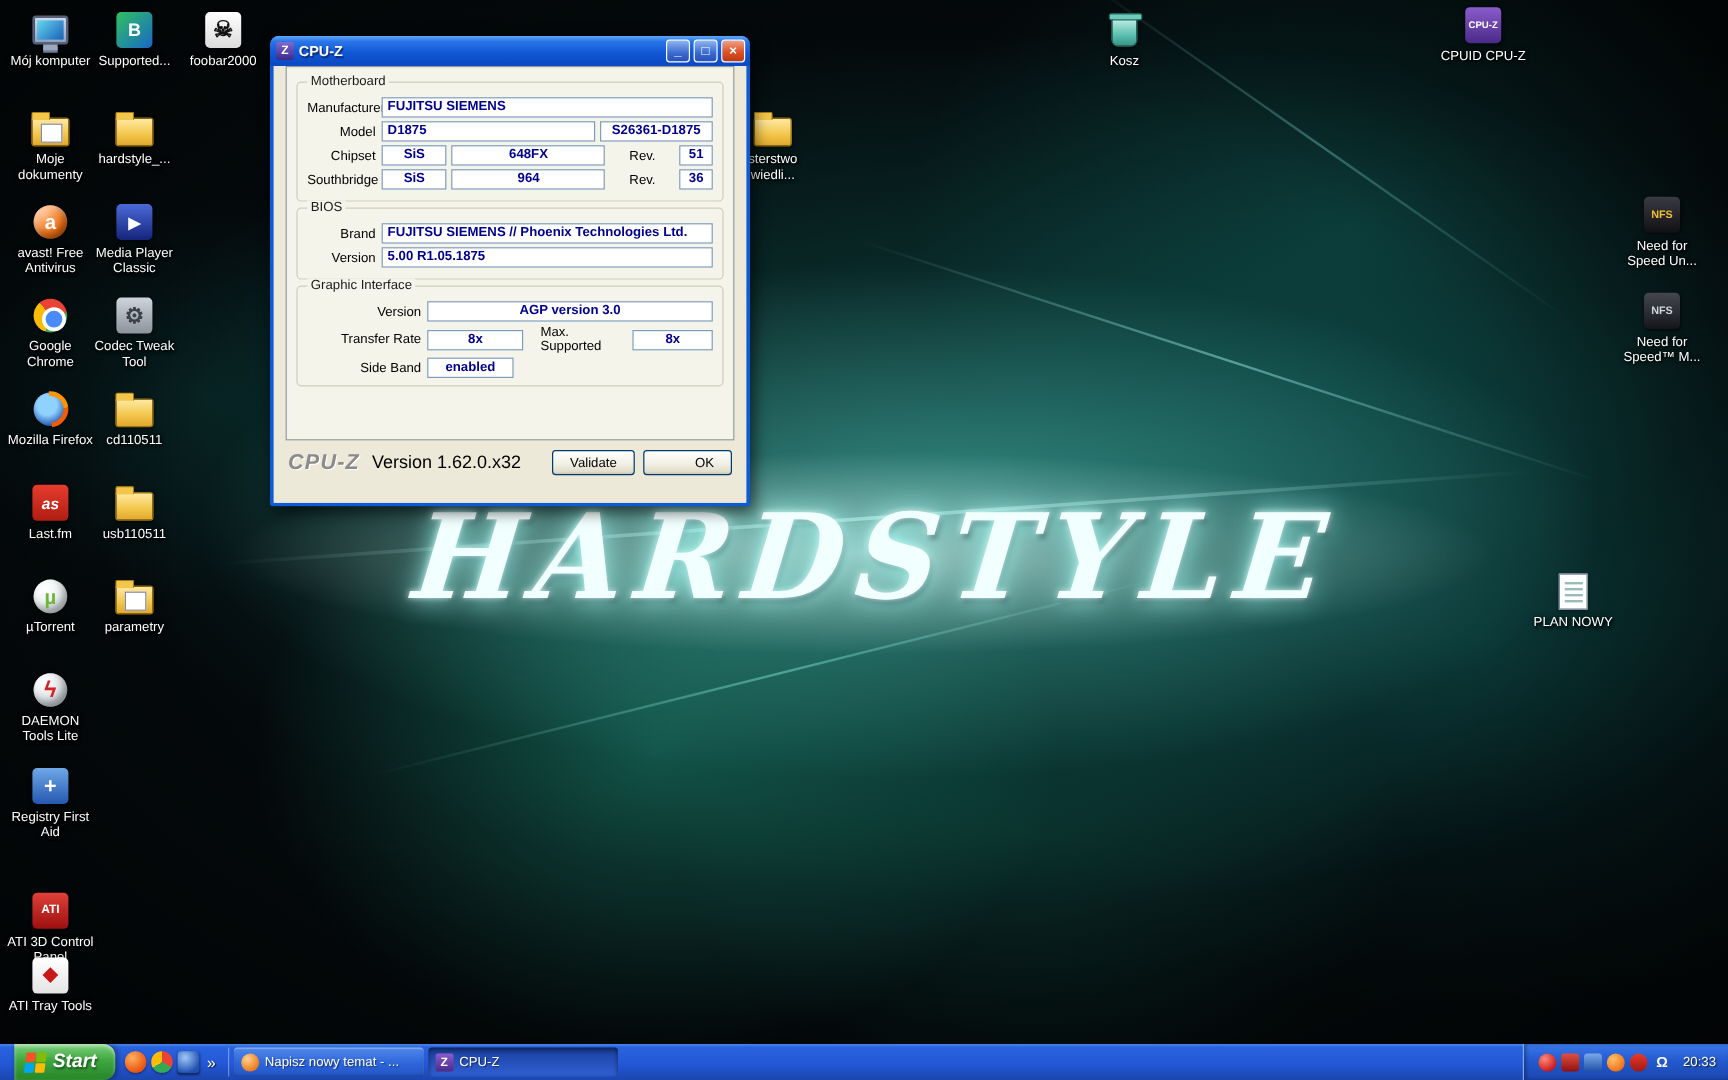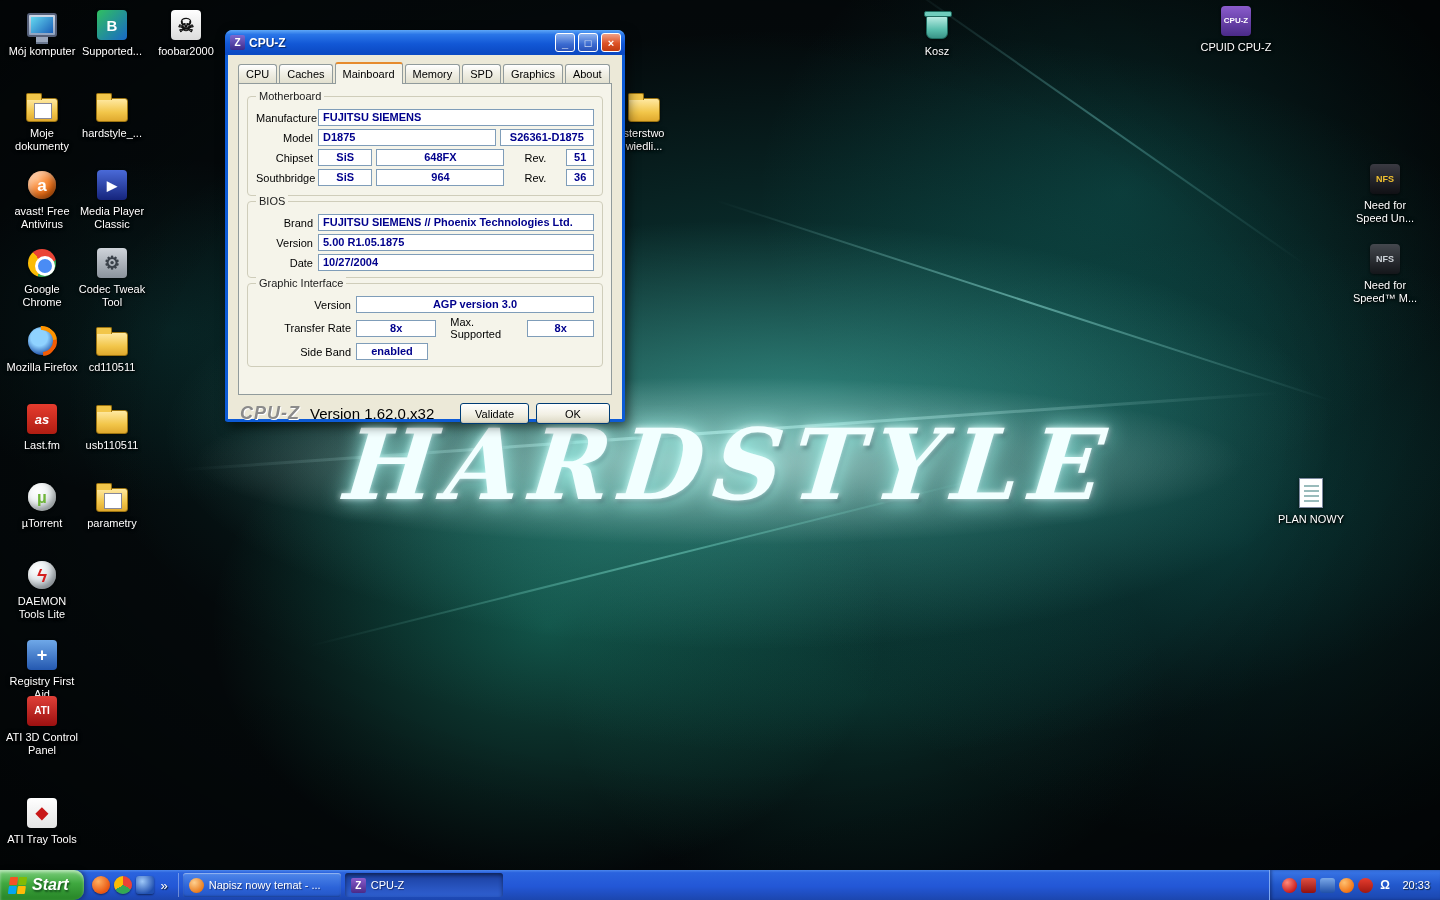--- a/index.html
+++ b/index.html
@@ -80,25 +80,25 @@
   .field.c { text-align:center; padding:1px 2px 0; }
   .f1 { flex:1; }
   .gap { width:4px; flex:none; }
   .sp { flex:1; }
   .revlbl { font-size:11px; color:#000; padding:0 20px; }
 
   .wfooter { display:flex; align-items:center; padding:8px 12px 0; }
   .cpuz-logo { font-size:18px; font-weight:bold; font-style:italic; color:#8b8b8b; letter-spacing:1px; text-shadow:1px 1px 0 #fff; }
   .ver-text { font-size:15px; color:#000; margin-left:10px; flex:1; }
   .xpbtn { height:21px; padding:0 14px; margin-left:7px; font-size:11px; color:#000; cursor:pointer;
-    background:linear-gradient(#fff,#f2f0e4 55%,#dcd8c4); border:1px solid #003c74; border-radius:3px; box-shadow:inset 0 -1px 1px rgba(0,0,0,.08); }
+    background:linear-gradient(#fff,#f2f0e4 55%,#dcd8c4); border:1px solid #003c74; border-radius:3px; box-shadow:inset 0 -1px 1px rgba(0,0,0,.08);text-align:right; }
 
   
   .taskbar { position:absolute; left:0; bottom:0; width:1440px; height:30px; z-index:50; display:flex; align-items:center;
-    background:linear-gradient(#4b86ec 0%,#2a63de 9%,#2357d6 55%,#1c46ae 100%); }
+    background:linear-gradient(#4b86ec 0%,#2a63de 9%,#2357d6 55%,#1c46ae 100%);padding-left:12px; }
   .start { height:30px; padding:0 16px 0 9px; display:flex; align-items:center; gap:6px; cursor:pointer;
     background:linear-gradient(#7ed07e 0%,#3fa83f 45%,#2b8a2b 90%); border-radius:0 10px 10px 0;
     box-shadow:inset 0 2px 3px rgba(255,255,255,.45), 2px 0 5px rgba(0,0,0,.4); }
   .start .txt { color:#fff; font-weight:bold; font-style:italic; font-size:16px; text-shadow:1px 2px 2px #15521c; }
   .winflag { width:17px; height:17px; display:grid; grid-template-columns:1fr 1fr; grid-template-rows:1fr 1fr; gap:1px; transform:skewX(-8deg); }
   .winflag i { border-radius:1px; }
   .winflag i:nth-child(1){background:#f35325;} .winflag i:nth-child(2){background:#81bc06;}
   .winflag i:nth-child(3){background:#05a6f0;} .winflag i:nth-child(4){background:#ffba08;}
   .qlaunch { display:flex; align-items:center; gap:4px; padding:0 8px; border-right:1px solid rgba(255,255,255,.35); height:24px; }
   .qico { width:18px; height:18px; border-radius:50%; display:flex; align-items:center; justify-content:center; font-size:11px; color:#fff; cursor:pointer; box-shadow:0 1px 2px rgba(0,0,0,.5); }
@@ -171,21 +171,21 @@
         <span class="ball" style="background:radial-gradient(circle at 35% 30%,#fff,#cdd6dd 70%);color:#d42020;font-size:19px">ϟ</span>
       </div>
     <div class="lbl">DAEMON Tools Lite</div>
   </div>
   <div class="dicon" style="left:6px;top:638px">
     <div class="art">
         <span class="sq" style="background:linear-gradient(#6fa8e8,#2458b0);font-size:18px">+</span>
       </div>
     <div class="lbl">Registry First Aid</div>
   </div>
-  <div class="dicon" style="left:6px;top:694px">
+  <div class="dicon" style="left:6px;top:742px">
     <div class="art">
         <span class="sq" style="background:linear-gradient(#e04038,#9c1010);font-size:10px">ATI</span>
       </div>
     <div class="lbl">ATI 3D Control Panel</div>
   </div>
   <div class="dicon" style="left:6px;top:796px">
     <div class="art">
         <span class="sq" style="background:linear-gradient(#ffffff,#e4e4e4);color:#c81818;font-size:16px">◆</span>
       </div>
     <div class="lbl">ATI Tray Tools</div>
@@ -281,29 +281,20 @@
 
   <div class="window">
     <div class="titlebar">
       <div class="tb-ico">Z</div>
       <div class="tb-title">CPU-Z</div>
       <div class="tb-btn">_</div>
       <div class="tb-btn">□</div>
       <div class="tb-btn close">×</div>
     </div>
 
-    <div class="tabs">
-      <div class="tab">CPU</div>
-      <div class="tab">Caches</div>
-      <div class="tab active">Mainboard</div>
-      <div class="tab">Memory</div>
-      <div class="tab">SPD</div>
-      <div class="tab">Graphics</div>
-      <div class="tab">About</div>
-    </div>
 
     <div class="tabpage">
 
       <div class="group">
         <div class="legend">Motherboard</div>
         <div class="row">
           <div class="rlbl">Manufacturer</div>
           <div class="field f1">FUJITSU SIEMENS</div>
         </div>
         <div class="row">
@@ -334,24 +325,20 @@
 
       <div class="group">
         <div class="legend">BIOS</div>
         <div class="row">
           <div class="rlbl">Brand</div>
           <div class="field f1">FUJITSU SIEMENS // Phoenix Technologies Ltd.</div>
         </div>
         <div class="row">
           <div class="rlbl">Version</div>
           <div class="field f1">5.00 R1.05.1875</div>
-        </div>
-        <div class="row" style="margin-bottom:0">
-          <div class="rlbl">Date</div>
-          <div class="field f1">10/27/2004</div>
         </div>
       </div>
 
       <div class="group">
         <div class="legend">Graphic Interface</div>
         <div class="row">
           <div class="rlbl wide">Version</div>
           <div class="field f1 c">AGP version 3.0</div>
         </div>
         <div class="row">

